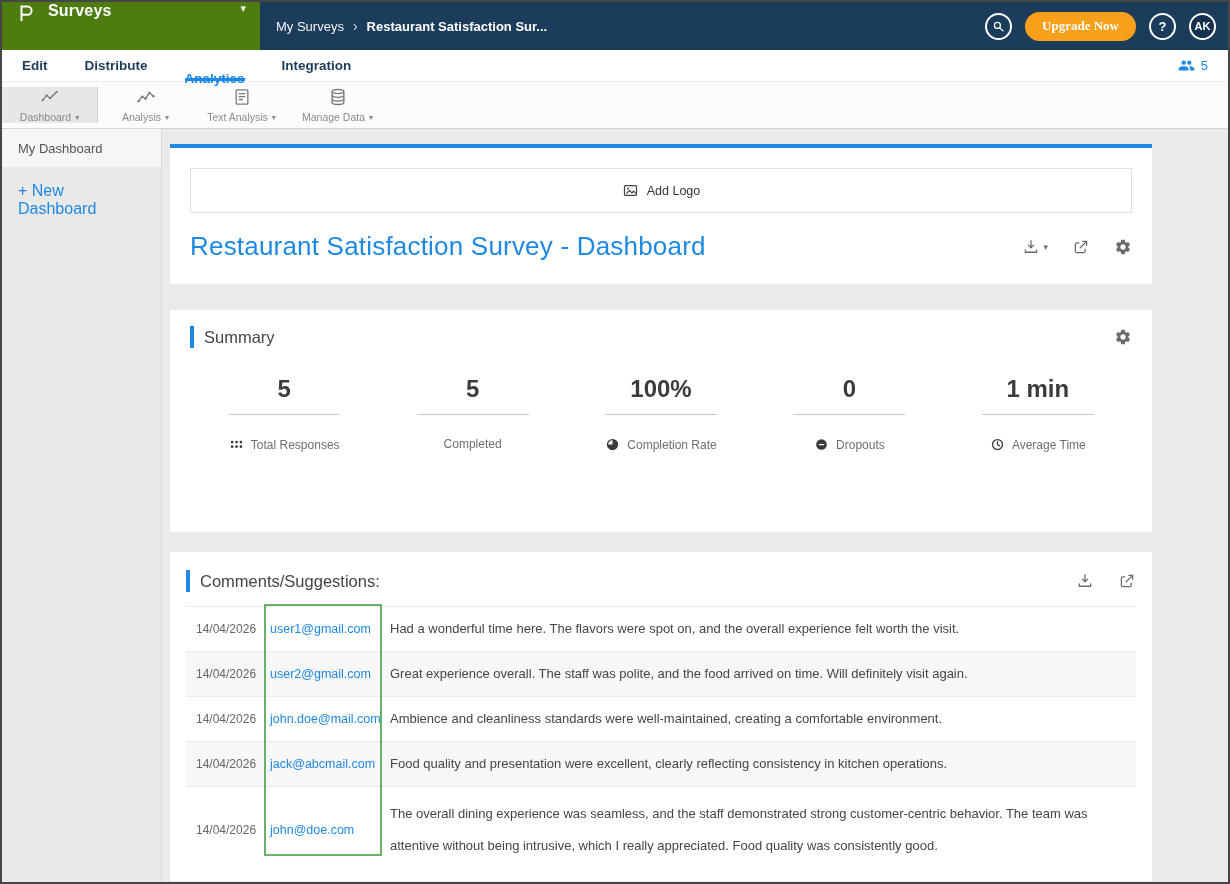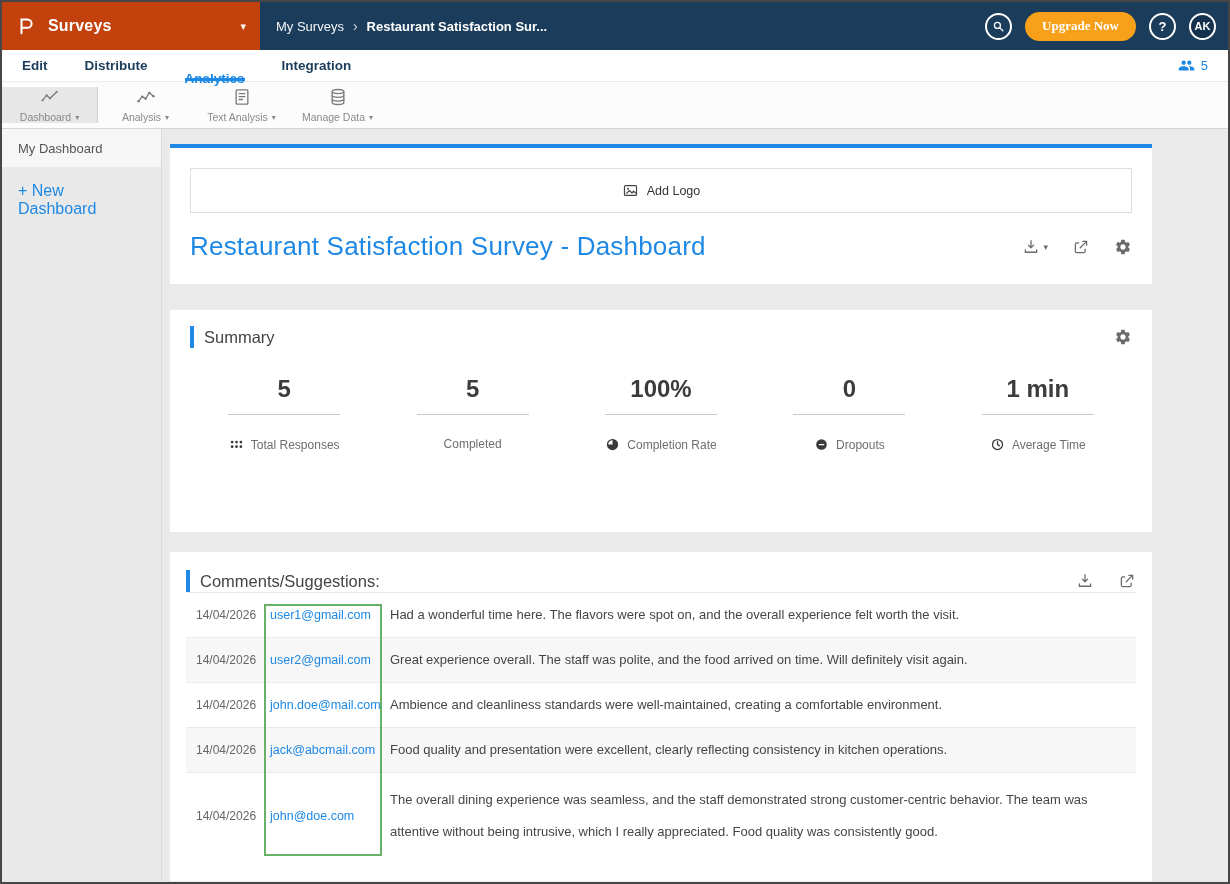--- a/index.html
+++ b/index.html
@@ -5,21 +5,21 @@
   * { margin:0; padding:0; box-sizing:border-box; }
   html,body { width:1230px; height:884px; }
   body {
     font-family:"Liberation Sans","DejaVu Sans",sans-serif;
     background:#eaeaea; border:2px solid #464646; overflow:hidden; position:relative;
   }
   svg { display:block; }
 
   
   .topbar { height:48px; background:#1b3c5a; display:flex; align-items:center; color:#fff; }
-  .brand { width:258px; height:100%; background:#c2410c; display:flex; align-items:center; padding:0 14px; gap:10px; cursor:pointer; }
+  .brand { width:258px; height:100%; background:#4d7c0f; display:flex; padding:0 14px; gap:10px; cursor:pointer; }
   .brand-name { font-size:16px; font-weight:700; letter-spacing:.2px; }
   .brand .caret { margin-left:auto; font-size:11px; opacity:.95; }
   .breadcrumb { display:flex; align-items:center; gap:9px; margin-left:16px; font-size:13px; }
   .crumb { opacity:.95; cursor:pointer; }
   .crumb-sep { opacity:.8; font-size:14px; }
   .crumb-current { font-weight:700; }
   .top-actions { margin-left:auto; display:flex; align-items:center; gap:13px; margin-right:12px; }
   .tcircle { width:27px; height:27px; border-radius:50%; border:2px solid #fff; background:transparent;
              display:flex; align-items:center; justify-content:center; color:#fff; cursor:pointer; font-size:13px; font-weight:700; }
   .avatar { background:#14314e; font-size:11px; }
@@ -73,21 +73,21 @@
   .head-actions { margin-left:auto; display:flex; align-items:center; gap:24px; color:#767676; }
   .stats { display:flex; margin-top:26px; }
   .stat { flex:1; display:flex; flex-direction:column; align-items:center; }
   .stat-value { font-size:24px; font-weight:700; color:#3c3c3c; line-height:30px; }
   .stat-underline { width:112px; height:1px; background:#c9c9c9; margin-top:10px; }
   .stat-label { margin-top:22px; display:flex; align-items:center; gap:7px; color:#6e6e6e; font-size:12px; }
   .stat-label svg { width:15px; height:15px; color:#3a3a3a; }
 
   
   .comments-card { margin-top:20px; flex:1; padding:18px 16px 0; position:relative; }
-  .ctable { }
+  .ctable { margin-top:14px; }
   .crow { display:flex; align-items:center; border-top:1px solid #ebebeb; min-height:45px; }
   .crow.alt { background:#f7f7f7; }
   .crow.tall { min-height:86px; padding:6px 0; }
   .c-date { width:82px; padding-left:10px; font-size:12px; color:#666; flex-shrink:0; }
   .c-email { width:122px; padding-left:2px; font-size:12.5px; color:#1e88e5; flex-shrink:0; cursor:pointer; }
   .c-text { flex:1; font-size:13px; color:#454545; padding-right:24px; line-height:2.4; }
   .annotation { position:absolute; left:94px; top:52px; width:118px; height:252px; border:2px solid #67b168; pointer-events:none; }
 </style>
 </head>
 <body>

